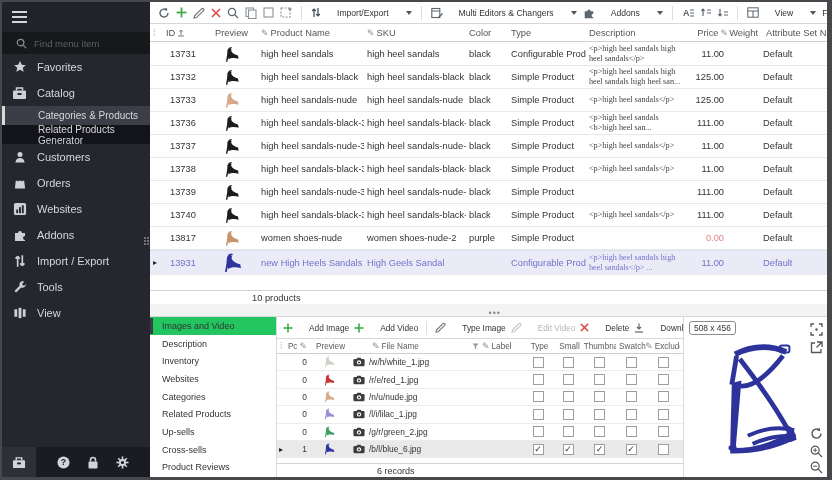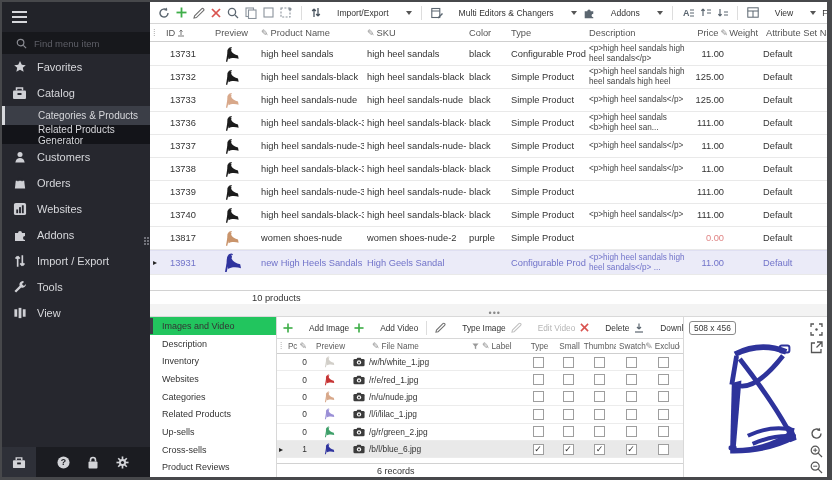--- a/index.html
+++ b/index.html
@@ -36,21 +36,21 @@
   
   #pgrid-hd { position:absolute; left:0; top:23px; right:0; height:17px; border-bottom:1px solid #cfcfcf; display:flex; align-items:center; font-size:9.3px; color:#555; }
   .hc { display:flex; align-items:center; gap:2px; padding-left:3px; overflow:hidden; white-space:nowrap; flex:0 0 auto; }
   .pencil { color:#8a8a8a; font-size:9px; }
   .c-ind{width:10px;} .c-id{width:42px; justify-content:flex-start; padding-left:6px;} .c-prev{width:56px;} .c-name{width:106px;} .c-sku{width:102px;} .c-color{width:42px;} .c-type{width:78px;} .c-desc{width:100px;} .c-price{width:42px; justify-content:flex-end;} .c-wt{width:32px; justify-content:flex-end; padding-right:2px;} .c-attr{width:67px; padding-left:8px;}
   #prows { position:absolute; left:0; top:41px; right:0; height:247px; overflow:hidden; }
   .prow { display:flex; align-items:center; height:23px; border-bottom:1px solid #e9e9e9; font-size:9.3px; color:#333; cursor:pointer; }
   .prow.sel { background:#ebebf8; color:#7173c9; height:25px; border-top:1px solid #dfdff2; }
   .prow .cell { flex:0 0 auto; overflow:hidden; white-space:nowrap; padding-left:3px; }
   .prow .c-id { text-align:left; padding-left:10px; }
-  .prow .c-desc { font-size:8.2px; line-height:1.16; white-space:normal; max-height:20px; color:#444; }
+  .prow .c-desc { font-size:8.2px; line-height:1.16; white-space:normal; max-height:20px; color:#444;font-family:Liberation Serif, serif; }
   .prow.sel .c-desc { color:#7173c9; }
   .prow .c-price { text-align:right; padding-right:4px; }
   .prow .c-prev { display:flex; justify-content:center; }
   .shoe { width:19px; height:19px; }
   .prow.sel .shoe { width:24px; height:24px; }
   .mark { font-size:8px; color:#222; padding-left:2px; }
   #pstatus { position:absolute; left:0; top:288px; right:0; height:14px; border-top:1px solid #d2d2d2; font-size:9.3px; color:#333; display:flex; align-items:center; padding-left:102px; background:#fff; }
   #splitter { position:absolute; left:0; top:302px; right:0; height:13px; background:#f3f3f3; border-bottom:1px solid #d9d9d9; }
   #splitter .dots { position:absolute; left:50%; top:4px; color:#8a8a8a; font-size:9px; letter-spacing:1px; }
 

